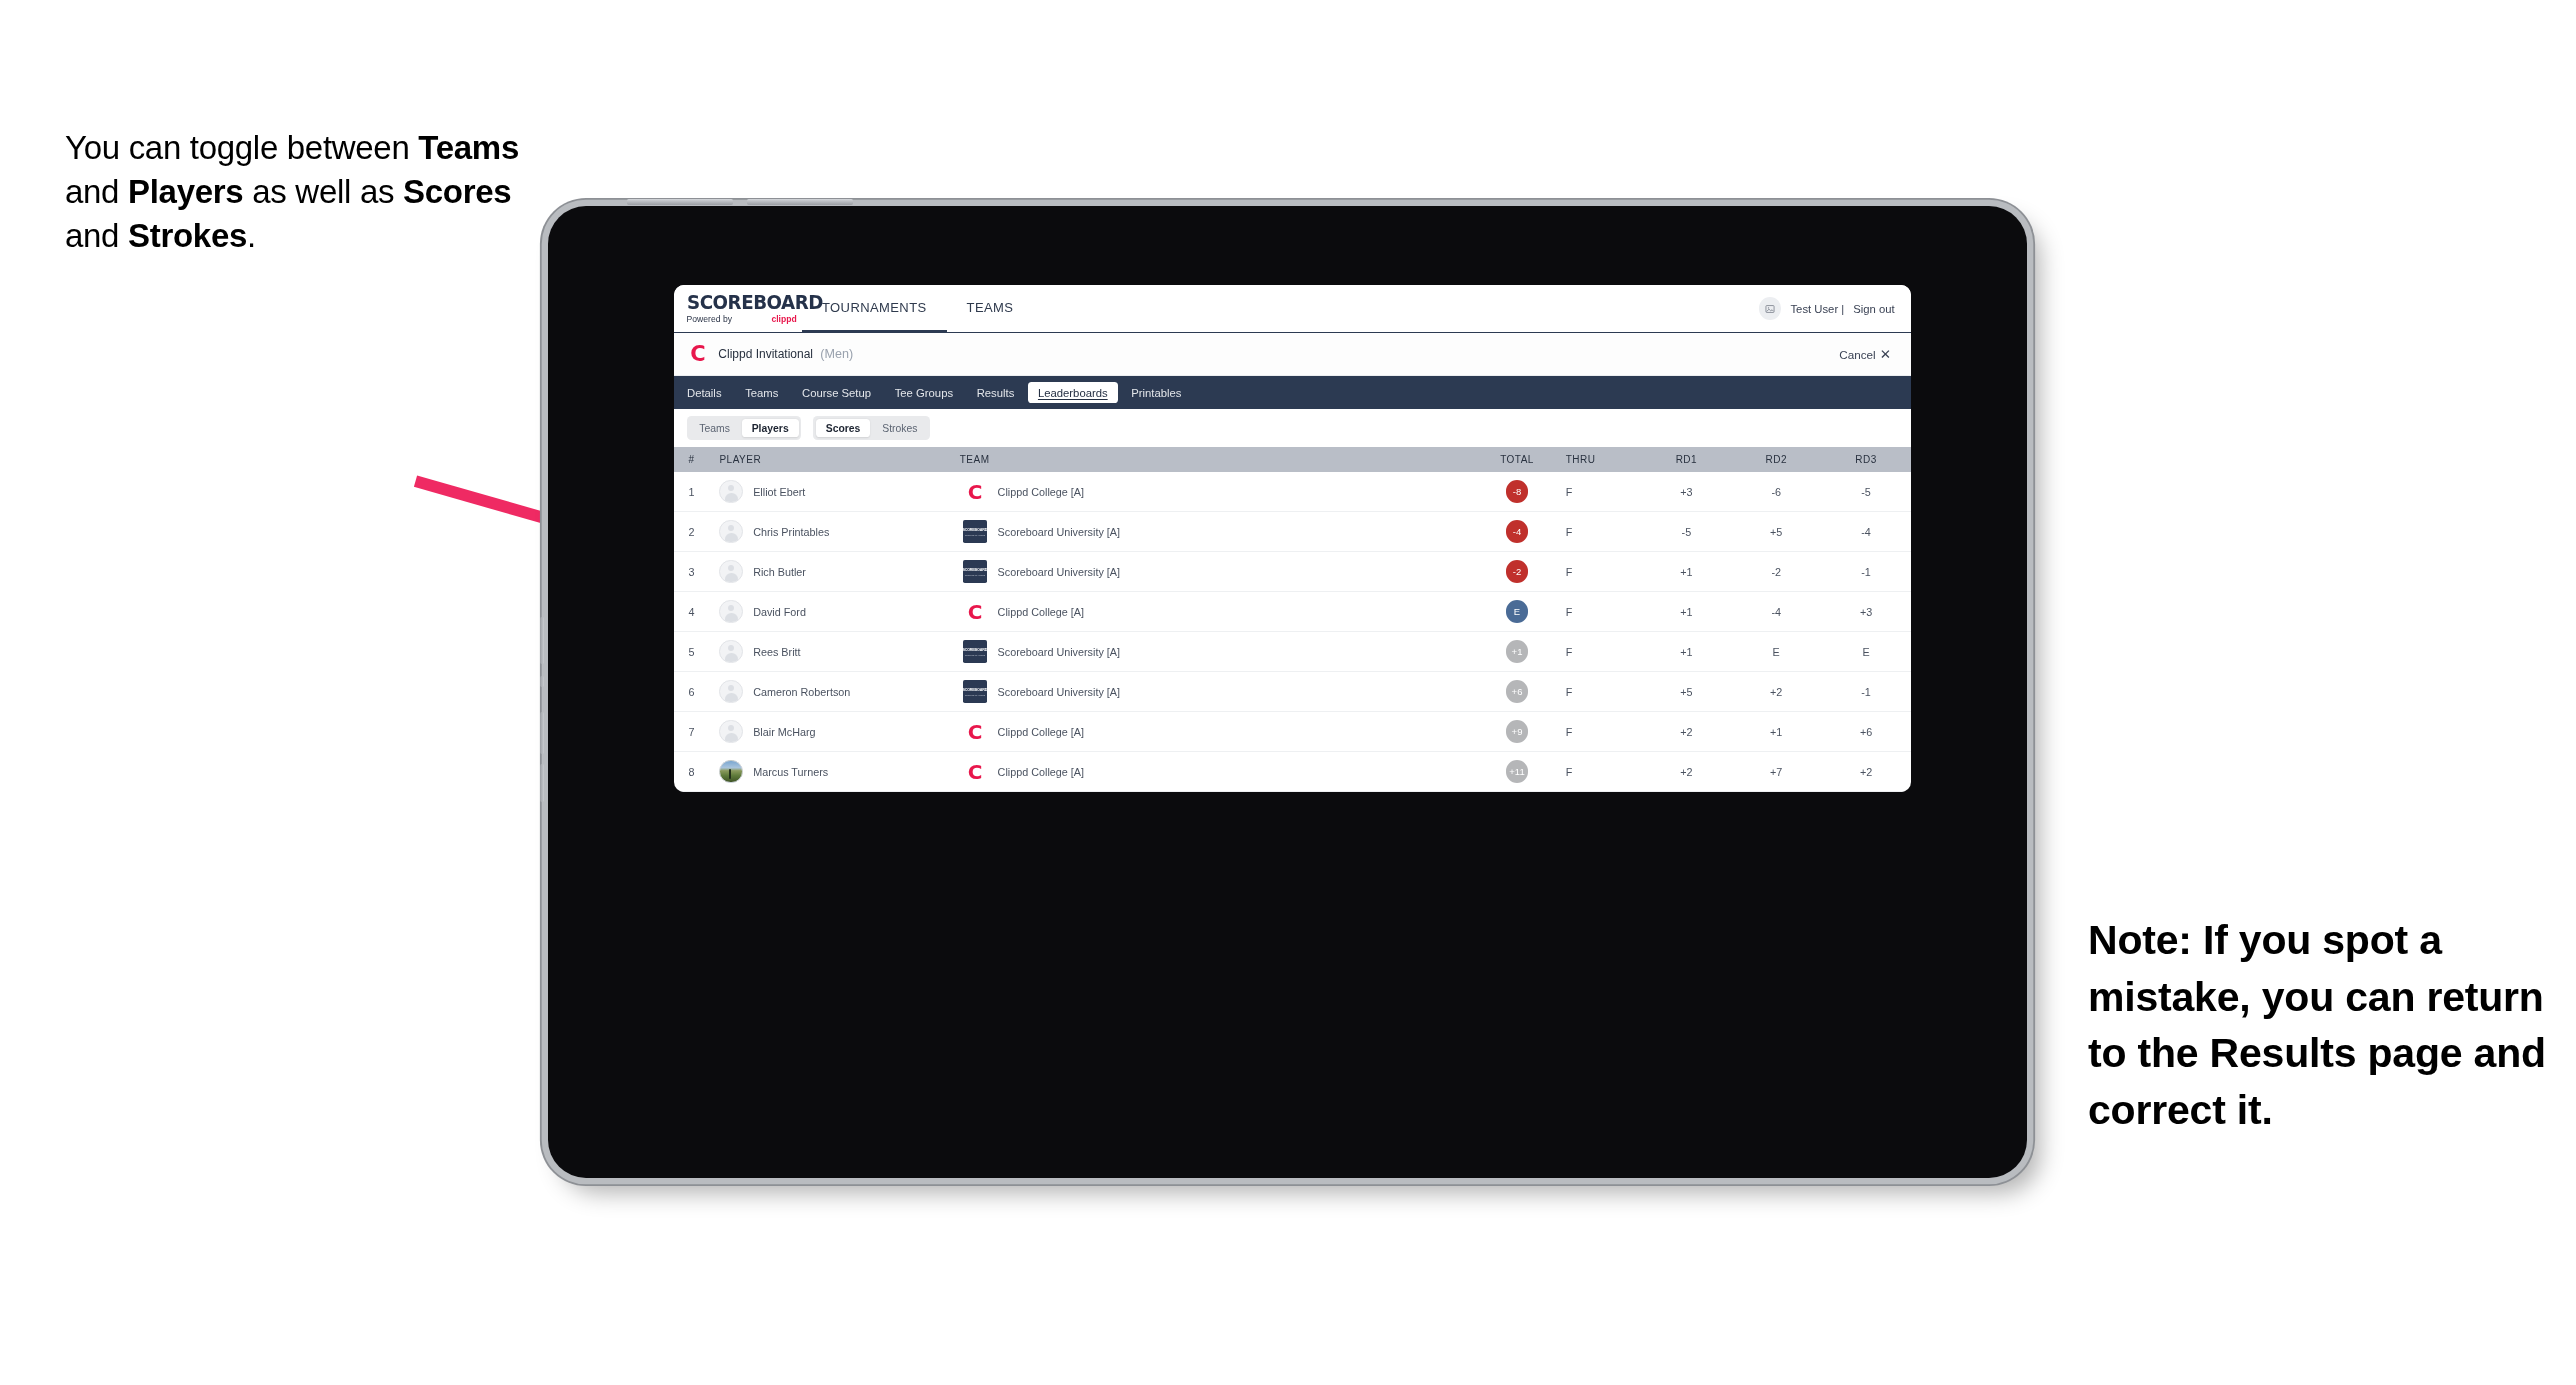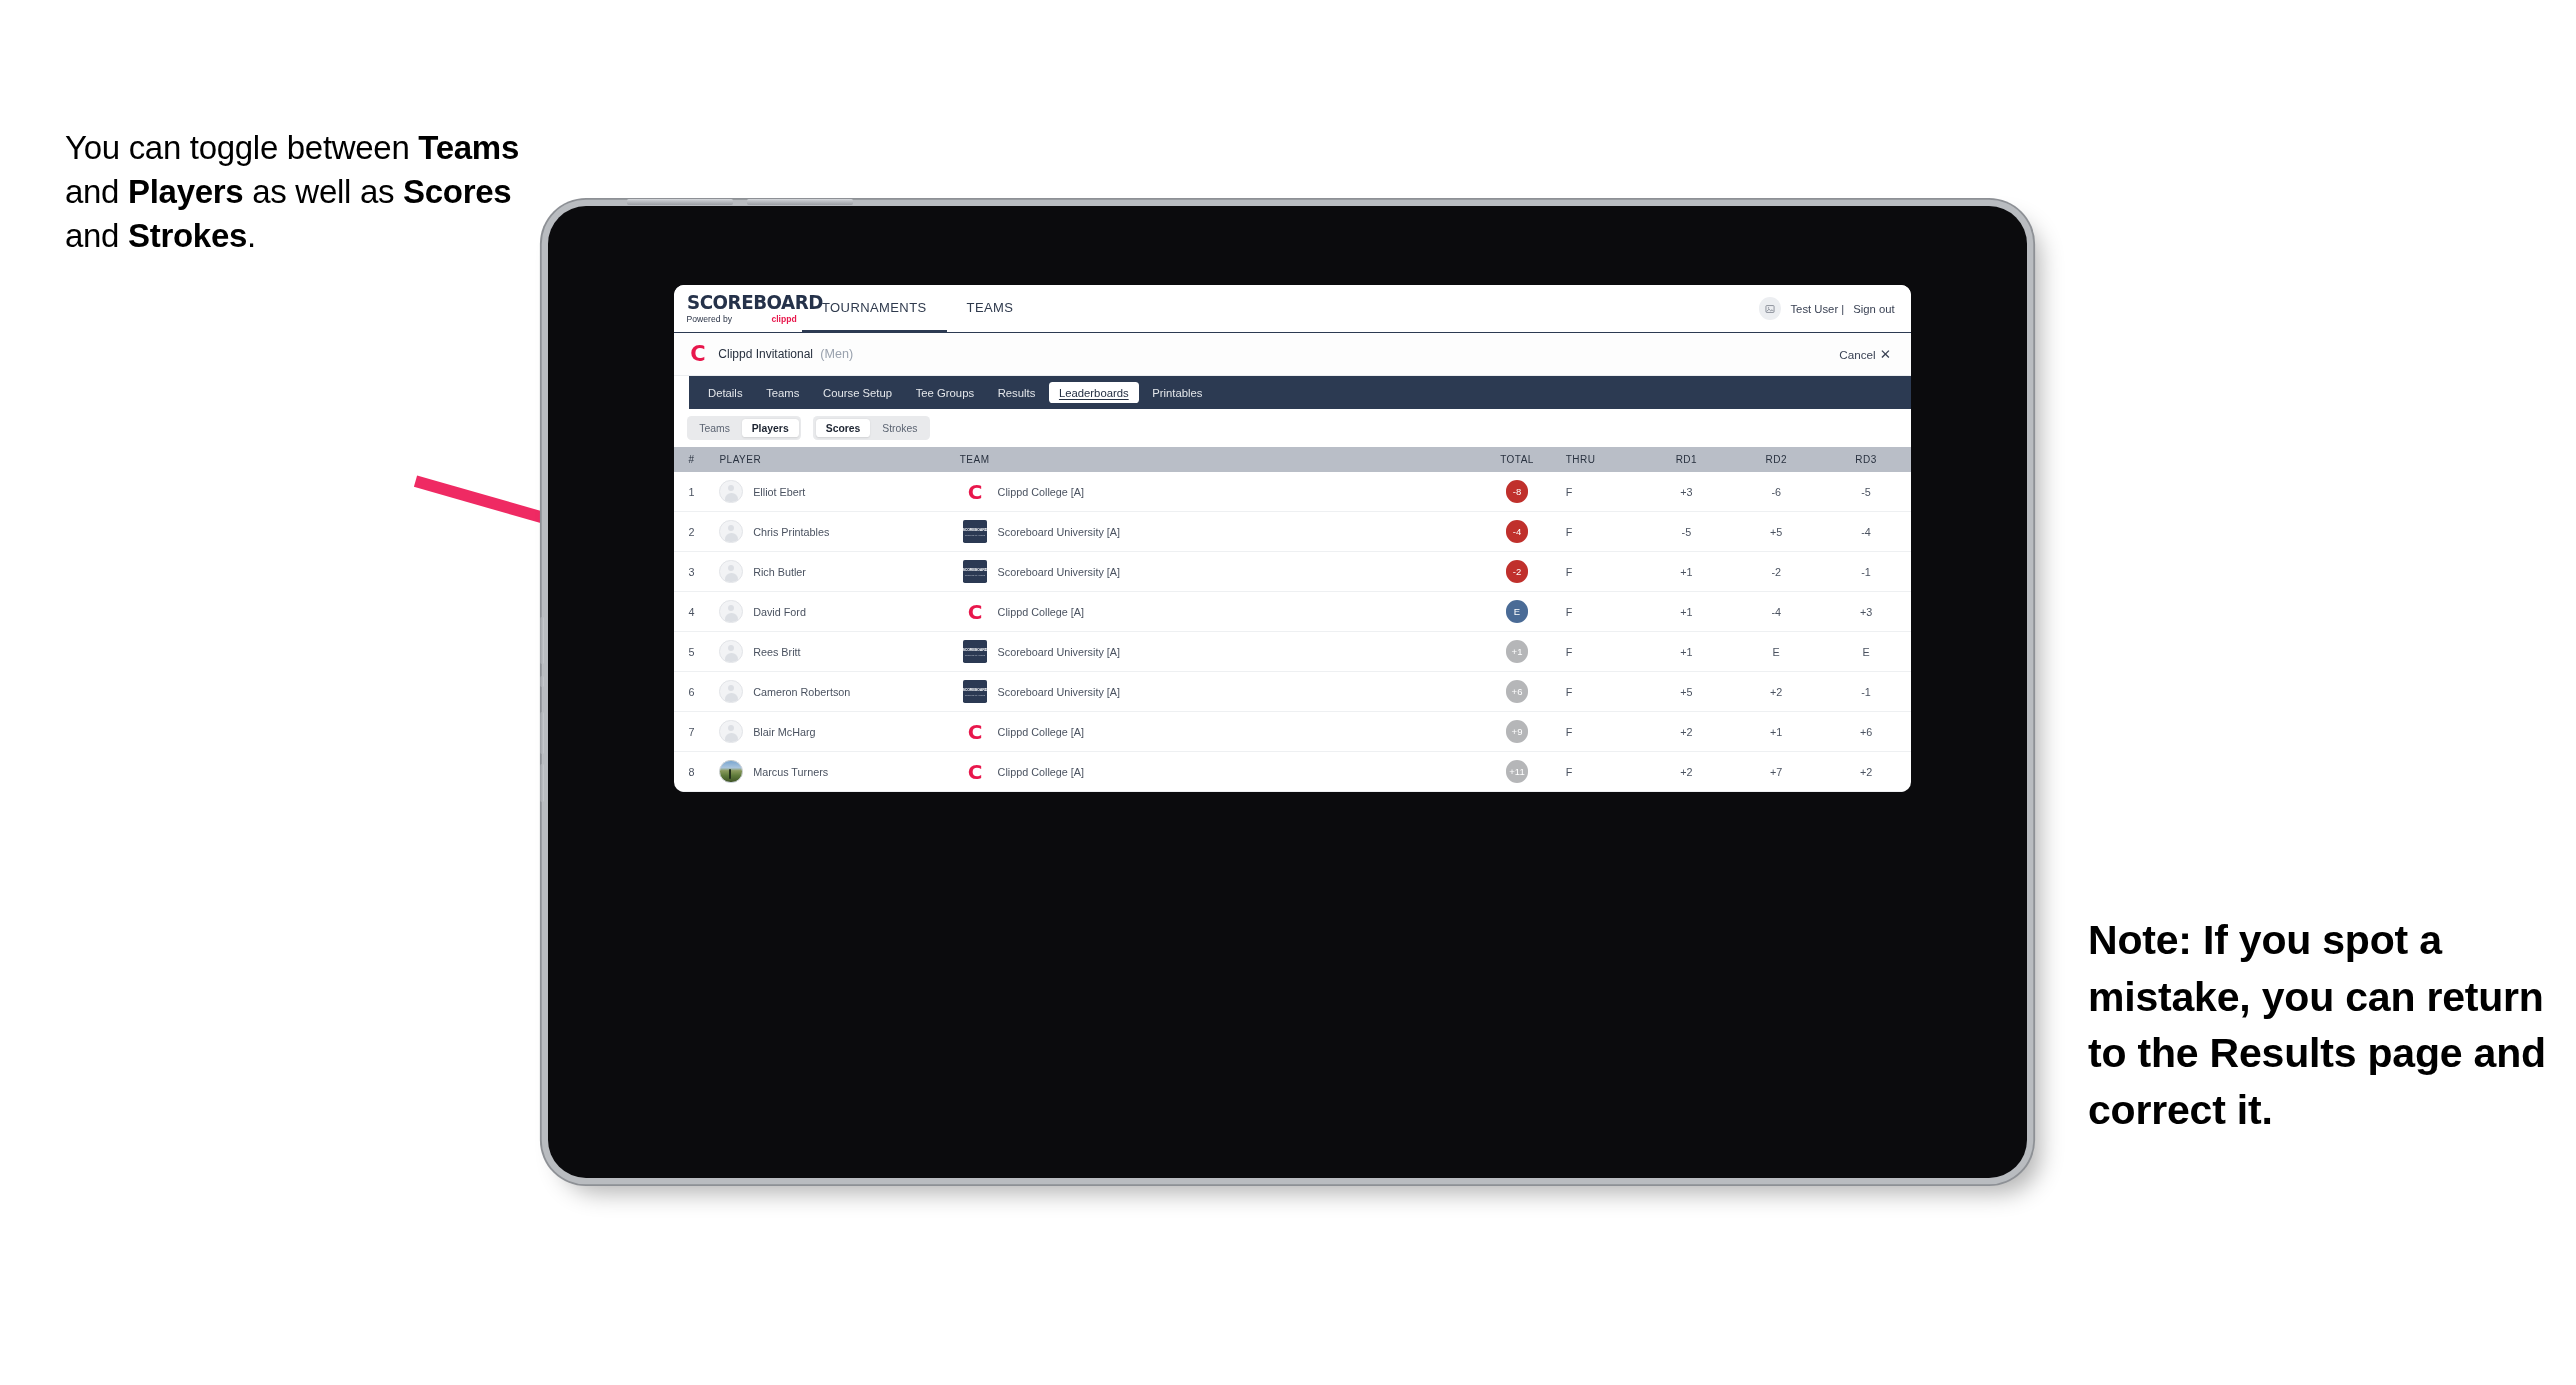--- a/index.html
+++ b/index.html
@@ -208,23 +208,22 @@
     cursor: pointer;
   }
   #cancel-x { font-size: 13.5px; }
 
   
   #subnav {
     height: 33px;
     background: #2c3a52;
     display: flex;
     align-items: center;
-    padding-left: 9px;
+    padding-left: 3px;
     gap: 3.6px;
-    margin-left: 15px;
   }
   .subnav-item {
     font-size: 11.3px;
     color: #e3e6ea;
     padding: 4.5px 10px;
     border-radius: 3.6px;
     cursor: pointer;
     white-space: nowrap;
   }
   .subnav-item.active {

